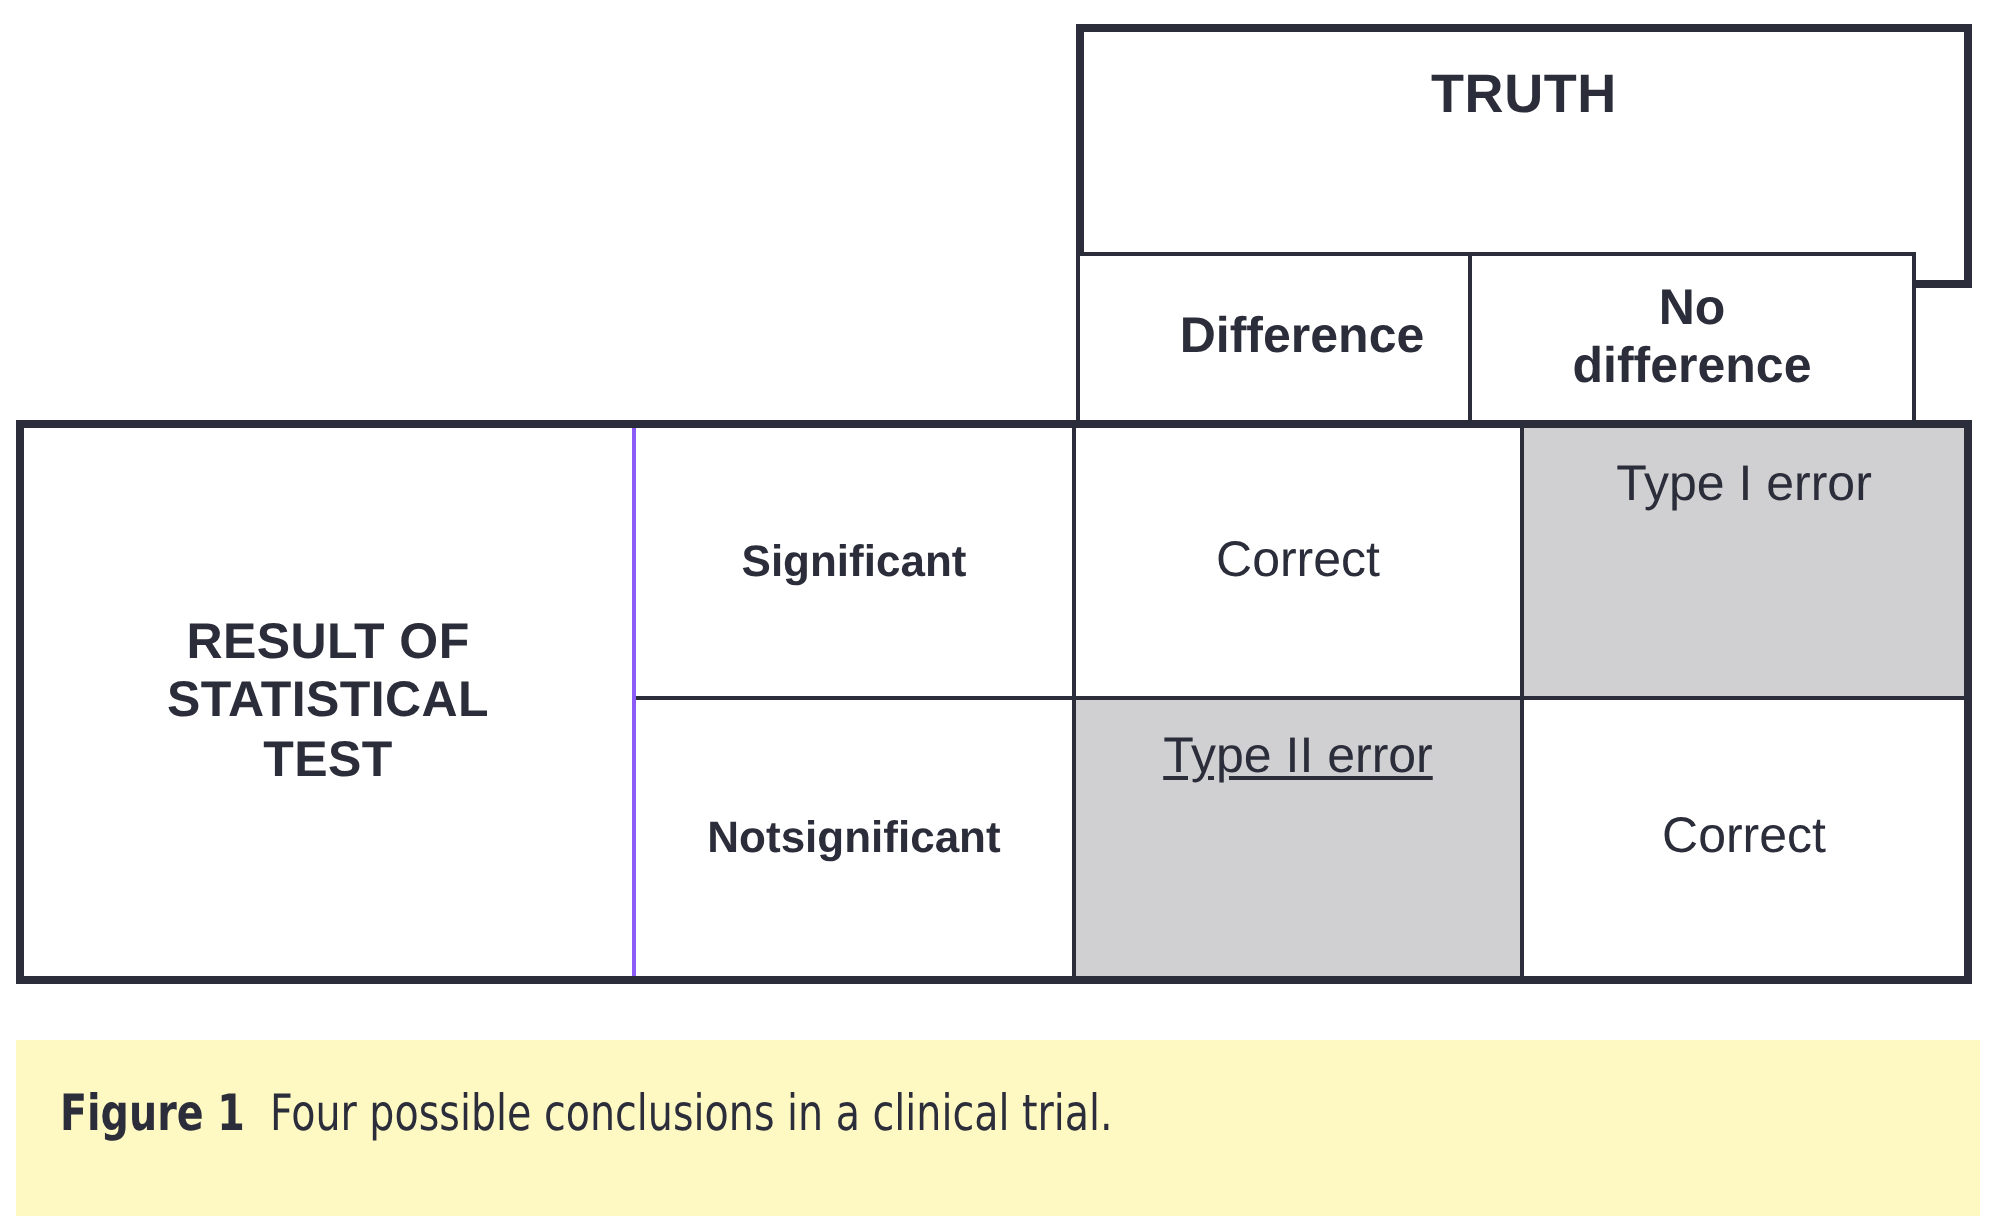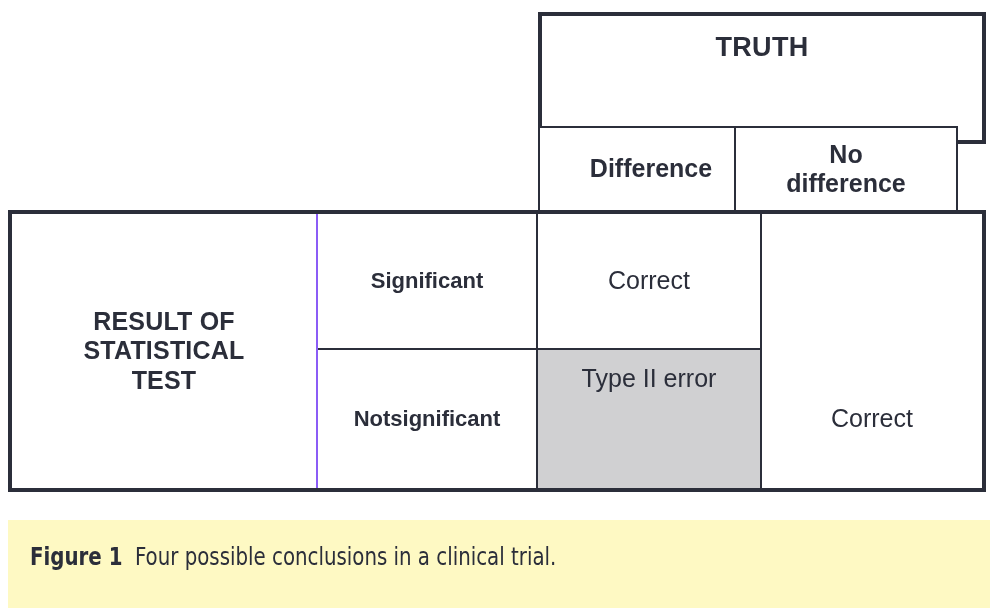--- a/index.html
+++ b/index.html
@@ -128,22 +128,23 @@
     <span>Significant</span>
   </div>
 
   <div class="cell hdr-row" style="left:318px; top:350px; width:220px; height:138px; border-right:2px solid #2b2e3a; flex-direction:row;">
     <span>Not</span>
     <span>significant</span>
   </div>
 
   <div class="cell body-cell" style="left:538px; top:214px; width:224px; height:136px; border-right:2px solid #2b2e3a; border-bottom:2px solid #2b2e3a;">Correct</div>
 
+  <div class="cell body-cell top-align shaded" style="left:762px; top:214px; width:220px; height:136px; border-bottom:2px solid #2b2e3a;">Type I error</div>
 
-  <div class="cell body-cell top-align shaded" style="left:538px; top:350px; width:224px; height:138px; border-right:2px solid #2b2e3a;">Type II error</div>
+  <div class="cell body-cell top-align shaded" style="left:538px; top:350px; width:224px; height:138px; border-right:2px solid #2b2e3a;text-decoration:underline;">Type II error</div>
 
   <div class="cell body-cell" style="left:762px; top:350px; width:220px; height:138px;">Correct</div>
 
   <div id="caption-band">
     <div id="caption-text">
       <span id="caption-label">Figure 1</span><span>&nbsp;&nbsp;</span><span id="caption-body">Four possible conclusions in a clinical trial.</span>
     </div>
   </div>
 
 </div>

